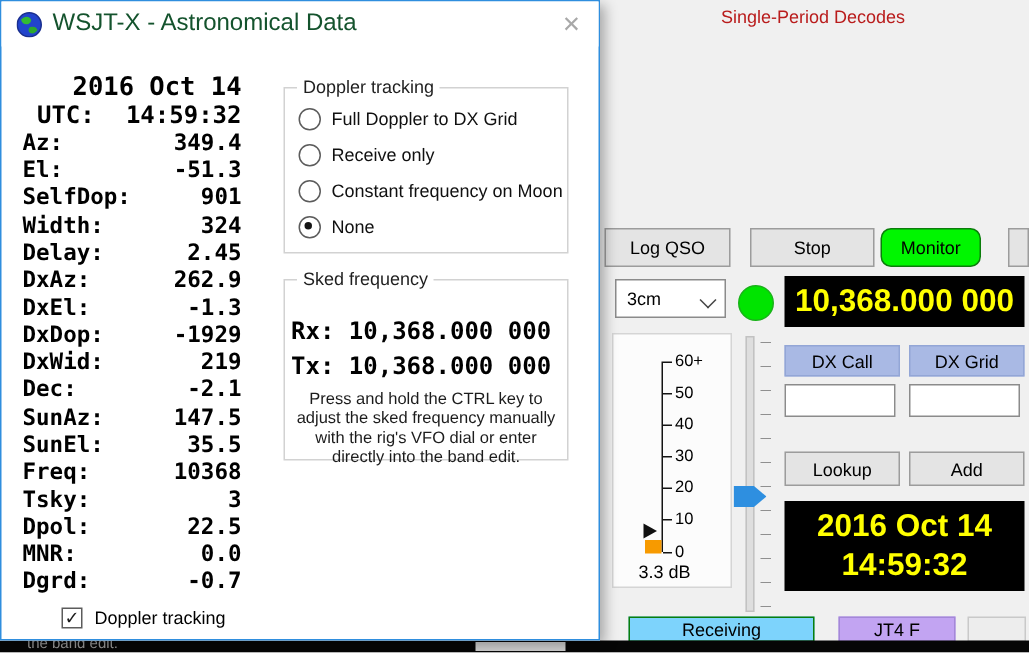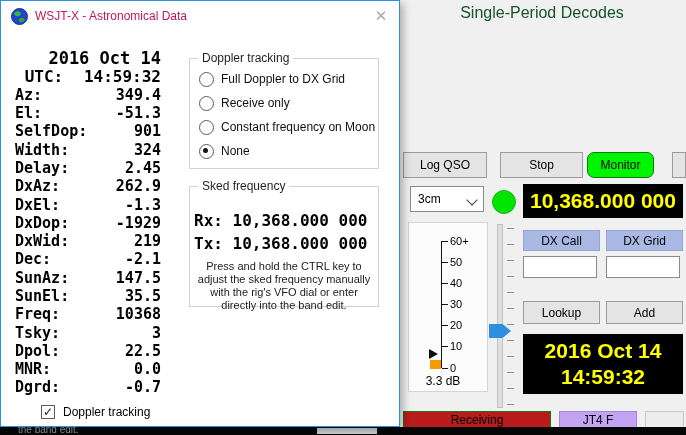--- a/index.html
+++ b/index.html
@@ -1,21 +1,21 @@
 <!DOCTYPE html>
 <html><head>
 <meta charset="utf-8">
 <style>
   html,body{margin:0;padding:0}
   body{width:686px;height:435px;position:relative;overflow:hidden;
        font-family:"Liberation Sans",sans-serif;background:#f0f0f0;color:#000}
 
   
   #main{position:absolute;left:398px;top:0;width:288px;height:435px;background:#f0f0f0}
-  #decodes-title{position:absolute;left:0;top:4px;width:100%;text-align:center;font-size:16px;color:#14532d}
+  #decodes-title{position:absolute;left:0;top:4px;width:100%;text-align:center;font-size:12px;color:#b91c1c}
   #decodes{position:absolute;left:6px;top:25px;width:280px;height:123px;box-sizing:border-box;
            background:#fff;border:1px solid #7a7f87;border-top:2px solid #3a3a3a}
   #decodes-header{height:20px;background:#bdbdbd;border-bottom:1px solid #9a9a9a;
            font-family:"DejaVu Sans Mono",monospace;font-weight:bold;font-size:13px;
            white-space:pre;padding:2px 0 0 6px;box-sizing:border-box;color:#111}
   .btn{position:absolute;background:#e4e4e4;border:1px solid #9c9c9c;box-sizing:border-box;
        font-size:12px;display:flex;align-items:center;justify-content:center;cursor:default}
   #btn-log{left:5px;top:152px;width:84px;height:26px}
   #btn-stop{left:102px;top:152px;width:83px;height:26px}
   #btn-monitor{left:189px;top:152px;width:67px;height:26px;background:#00f600;
@@ -61,34 +61,34 @@
   .dxinput{position:absolute;background:#fff;border:1px solid #8b8b8b;box-sizing:border-box;
        font-size:13px;padding:0 4px;font-family:"Liberation Sans",sans-serif}
   #dx-call-i{left:125px;top:256px;width:74px;height:22px}
   #dx-grid-i{left:208px;top:256px;width:74px;height:22px}
   #btn-lookup{left:125px;top:301px;width:77px;height:23px}
   #btn-add{left:208px;top:301px;width:77px;height:23px}
   #clock{position:absolute;left:125px;top:334px;width:160px;height:60px;flex-direction:column;
        font-size:21px;line-height:26px}
   
   .badge{position:absolute;box-sizing:border-box;font-size:12px;display:flex;align-items:center;justify-content:center}
-  #st-receiving{left:5px;top:411px;width:148px;height:17px;background:#b91c1c;border:1px solid #0b7d0b}
+  #st-receiving{left:21px;top:411px;width:124px;height:17px;background:#7dd3fc;border:1px solid #0b7d0b}
   #st-mode{left:161px;top:411px;width:78px;height:17px;background:#c2a4f2;border:1px solid #a488d8}
   #st-empty{left:247px;top:411px;width:39px;height:17px;background:#ededed;border:1px solid #c9c9c9}
   
   #bottom-bar{position:absolute;left:0;top:427px;width:686px;height:8px;background:#060606;overflow:hidden}
   #bottom-frag{position:absolute;left:18px;top:-3px;color:#9a9a9a;font-size:10px;white-space:nowrap}
   #bottom-frag2{position:absolute;left:317px;top:1px;width:60px;height:6px;background:#cfcfcf}
 
   
   #dialog{position:absolute;left:0;top:0;width:400px;height:427px;background:#fff;box-sizing:border-box;
        border:1px solid #2f8ede;box-shadow:3px 3px 8px rgba(0,0,0,.3)}
   #titlebar{position:absolute;left:0;top:0;width:100%;height:30px;background:#fff}
   #app-icon{position:absolute;left:10px;top:7px;width:17px;height:17px}
-  #dialog-title{position:absolute;left:34px;top:0;height:30px;display:flex;align-items:center;font-size:12px;color:#be185d}
+  #dialog-title{position:absolute;left:34px;top:0;height:30px;display:flex;align-items:center;font-size:16px;color:#14532d}
   #close-x{position:absolute;right:8px;top:5px;width:20px;height:20px;display:flex;align-items:center;
        justify-content:center;color:#a8a8a8;font-size:15px}
   
   #astro{position:absolute;left:14px;top:48px;width:146px}
   .astro-row{display:flex;justify-content:space-between;align-items:center;height:18.3px;
        font-family:"DejaVu Sans Mono",monospace;font-weight:bold;font-size:15px;white-space:pre}
   #astro div.astro-row:nth-of-type(1){font-size:17px}
   #astro div.astro-row:nth-of-type(2){font-size:16px}
   
   .groupbox{position:absolute;border:1px solid #d2d2d2;background:#fff;box-sizing:border-box}

